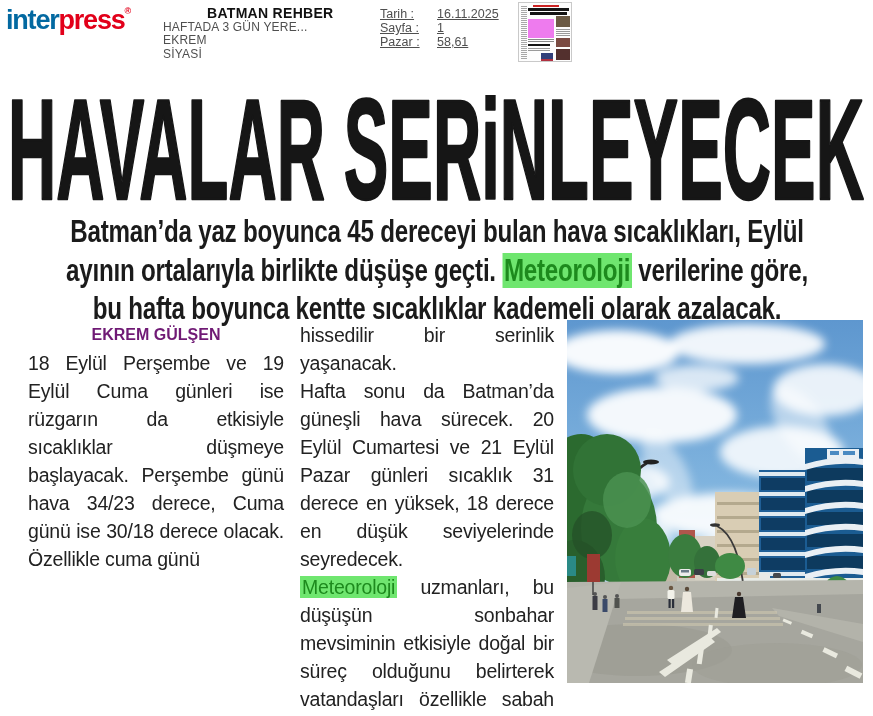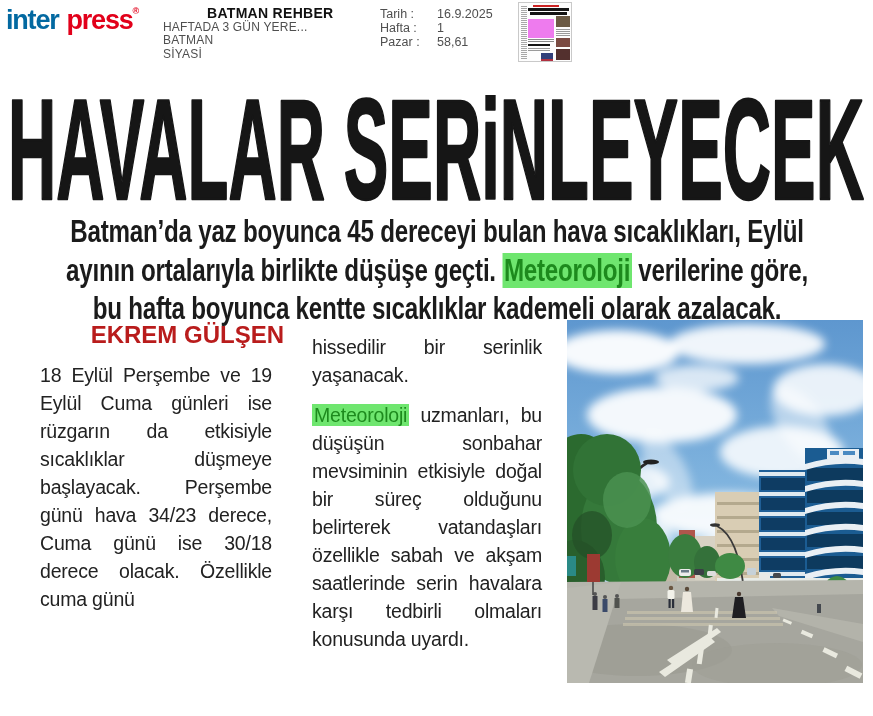--- a/index.html
+++ b/index.html
@@ -3,25 +3,25 @@
 <meta charset="utf-8">
 <style>
   html,body { margin:0; padding:0; background:#ffffff; }
   .page {
     position:relative; width:873px; height:716px; background:#fff;
     font-family:"Liberation Sans", sans-serif; overflow:hidden; color:#1d1d1d;
   }
   
   .logo { position:absolute; left:6px; top:7px; font-weight:bold; font-size:27px; letter-spacing:-1.2px; line-height:1; }
   .logo-inter { color:#0369a1; }
-  .logo-press { color:#e2001a;margin-left:8px; }
+  .logo-press { color:#e2001a; }
   .logo-reg { color:#e2001a; font-size:9px; vertical-align:top; font-weight:bold; }
   .pub { position:absolute; left:163px; top:7px; line-height:13.5px; color:#4f4f4f; font-size:12px; letter-spacing:0.2px; }
   .pub-name { font-weight:bold; color:#111; font-size:14px; letter-spacing:0.3px;padding-left:44px; }
-  .meta { position:absolute; left:380px; top:7px; font-size:12.5px; color:#4f4f4f; line-height:14px; }
+  .meta { position:absolute; left:380px; top:7px; font-size:12.5px; color:#4f4f4f; line-height:14px;text-decoration:underline; }
   .meta-row { display:flex; }
   .meta-label { width:57px; }
   .meta-value { }
   
   .thumb { position:absolute; left:518px; top:2px; width:54px; height:60px; background:#fdfdfd; border:1px solid #c9c9c9; box-sizing:border-box; }
   .thumb * { position:absolute; }
   .t-mast { left:14px; top:2px; width:26px; height:2px; background:#cc2222; }
   .t-head1 { left:9px; top:5px; width:41px; height:3px; background:#141414; }
   .t-head2 { left:11px; top:9px; width:37px; height:3px; background:#141414; }
   .t-colL { left:2px; top:3px; width:6px; height:53px; background:repeating-linear-gradient(#a8a8a8 0 1px, transparent 1px 2px); }
@@ -40,50 +40,50 @@
   .standfirst {
     position:absolute; left:-163px; top:213px; width:1200px;
     transform:scaleX(0.78); transform-origin:center top;
     font-size:31px; font-weight:bold; line-height:38.5px; letter-spacing:-0.3px;
     text-align:center; color:#1b1b1b;
   }
   .sf-line { white-space:nowrap; }
   .hl { background:#6fe66f; color:#1d8a1d; padding:0 2px; }
   
   .col { position:absolute; top:321px; font-size:19.5px; line-height:28px; text-align:justify; letter-spacing:-0.2px; color:#222; }
-  .col p { margin:12px; }
+  .col p { margin:0; }
   .col-1 { left:28px; width:256px; }
   .col-2 { left:300px; width:254px; }
-  .byline { font-weight:bold; font-size:24px; color:#b91c1c; text-align:right; letter-spacing:0; }
+  .byline { font-weight:bold; font-size:16px; color:#701a75; text-align:center; letter-spacing:0; }
   
   .photo { position:absolute; left:567px; top:320px; width:296px; height:363px; overflow:hidden; }
 </style>
 </head>
 <body>
 
 <div class="page">
 
   <div class="logo">
     <span class="logo-inter">inter</span><span class="logo-press">press</span><span class="logo-reg">®</span>
   </div>
 
   <div class="pub">
     <div class="pub-name">BATMAN REHBER</div>
     <div>HAFTADA 3 GÜN YERE...</div>
-    <div>BATMAN</div>
+    <div>EKREM</div>
     <div>SİYASİ</div>
   </div>
 
   <div class="meta">
     <div class="meta-row">
       <span class="meta-label">Tarih :</span>
-      <span class="meta-value">16.9.2025</span>
+      <span class="meta-value">16.11.2025</span>
     </div>
     <div class="meta-row">
-      <span class="meta-label">Hafta :</span>
+      <span class="meta-label">Sayfa :</span>
       <span class="meta-value">1</span>
     </div>
     <div class="meta-row">
       <span class="meta-label">Pazar :</span>
       <span class="meta-value">58,61</span>
     </div>
   </div>
 
   <div class="thumb">
     <div class="t-mast"></div>
@@ -113,20 +113,21 @@
     <div class="sf-line">bu hafta boyunca kentte sıcaklıklar kademeli olarak azalacak.</div>
   </div>
 
   <div class="col col-1">
     <div class="byline">EKREM GÜLŞEN</div>
     <p>18 Eylül Perşembe ve 19 Eylül Cuma günleri ise rüzgarın da etkisiyle sıcaklıklar düşmeye başlayacak. Perşembe günü hava 34/23 derece, Cuma günü ise 30/18 derece olacak. Özellikle cuma günü</p>
   </div>
 
   <div class="col col-2">
     <p>hissedilir bir serinlik yaşanacak.</p>
+    <p>Hafta sonu da Batman’da güneşli hava sürecek. 20 Eylül Cumartesi ve 21 Eylül Pazar günleri sıcaklık 31 derece en yüksek, 18 derece en düşük seviyelerinde seyredecek.</p>
     <p><span class="hl">Meteoroloji</span><span> uzmanları, bu düşüşün sonbahar mevsiminin etkisiyle doğal bir süreç olduğunu belirterek vatandaşları özellikle sabah ve akşam saatlerinde serin havalara karşı tedbirli olmaları konusunda uyardı.</span></p>
   </div>
 
   <div class="photo">
     <svg width="296" height="363" viewBox="0 0 296 363">
       <defs>
         <linearGradient id="sky" x1="0" y1="0" x2="0" y2="1">
           <stop offset="0" stop-color="#5e97cf"></stop>
           <stop offset="0.6" stop-color="#7fb3de"></stop>
           <stop offset="1" stop-color="#b9d8ec"></stop>

